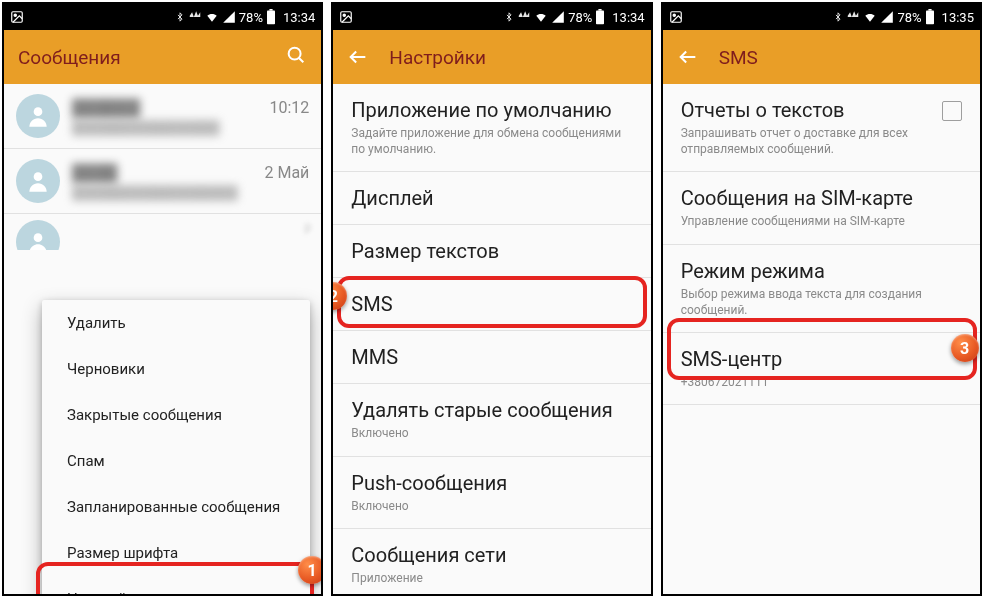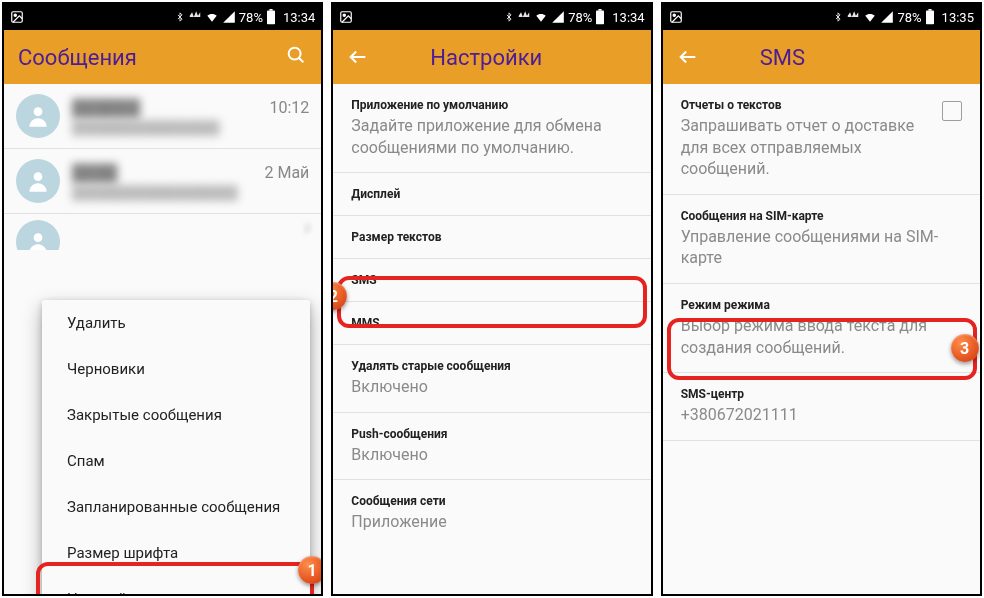--- a/index.html
+++ b/index.html
@@ -32,26 +32,25 @@
     font-size: 13px;
   }
   .statusbar .left-icons { display: flex; align-items: center; gap: 4px; }
   .statusbar .right-icons { margin-left: auto; display: flex; align-items: center; gap: 3px; }
   .status-icon { display: inline-flex; align-items: center; }
   .time { font-weight: 400; margin-left: 4px; }
   
   .actionbar {
     height: 54px;
     background: #e99e27;
-    color: #4c1d95;
+    color: #7f1d1d;
     display: flex;
     align-items: center;
     padding: 0 14px;
-    font-size: 22px;
-    gap: 41px;
+    font-size: 19px;
   }
   .actionbar .back { margin-right: 20px; display: flex; }
   .actionbar .title { font-weight: 400; }
   .actionbar .search { margin-left: auto; }
   
   .content { flex: 1; background: #fafafa; overflow: hidden; position: relative; }
   .divider { height: 1px; background: #e1e1e1; }
 
   
   .convo {
@@ -98,22 +97,22 @@
     padding: 14px 25px;
     font-size: 15px;
     color: #222;
   }
 
   
   .setting-item {
     padding: 14px 18px 14px 18px;
     background: #fafafa;
   }
-  .setting-item .primary { font-size: 12px; color: #212121; font-weight: bold; }
-  .setting-item .secondary { font-size: 16px; color: #8a8a8a; margin-top: 3px; line-height: 1.35; }
+  .setting-item .primary { font-size: 20px; color: #212121; }
+  .setting-item .secondary { font-size: 12px; color: #8a8a8a; margin-top: 3px; line-height: 1.35; }
   .setting-item.with-check { display: flex; align-items: flex-start; }
   .setting-item.with-check .text { flex: 1; }
   .checkbox {
     width: 20px; height: 20px; border: 1.5px solid #9e9e9e;
     border-radius: 2px; margin-left: 12px; margin-top: 3px; flex-shrink: 0;
   }
 
   
   .highlight {
     position: absolute;

